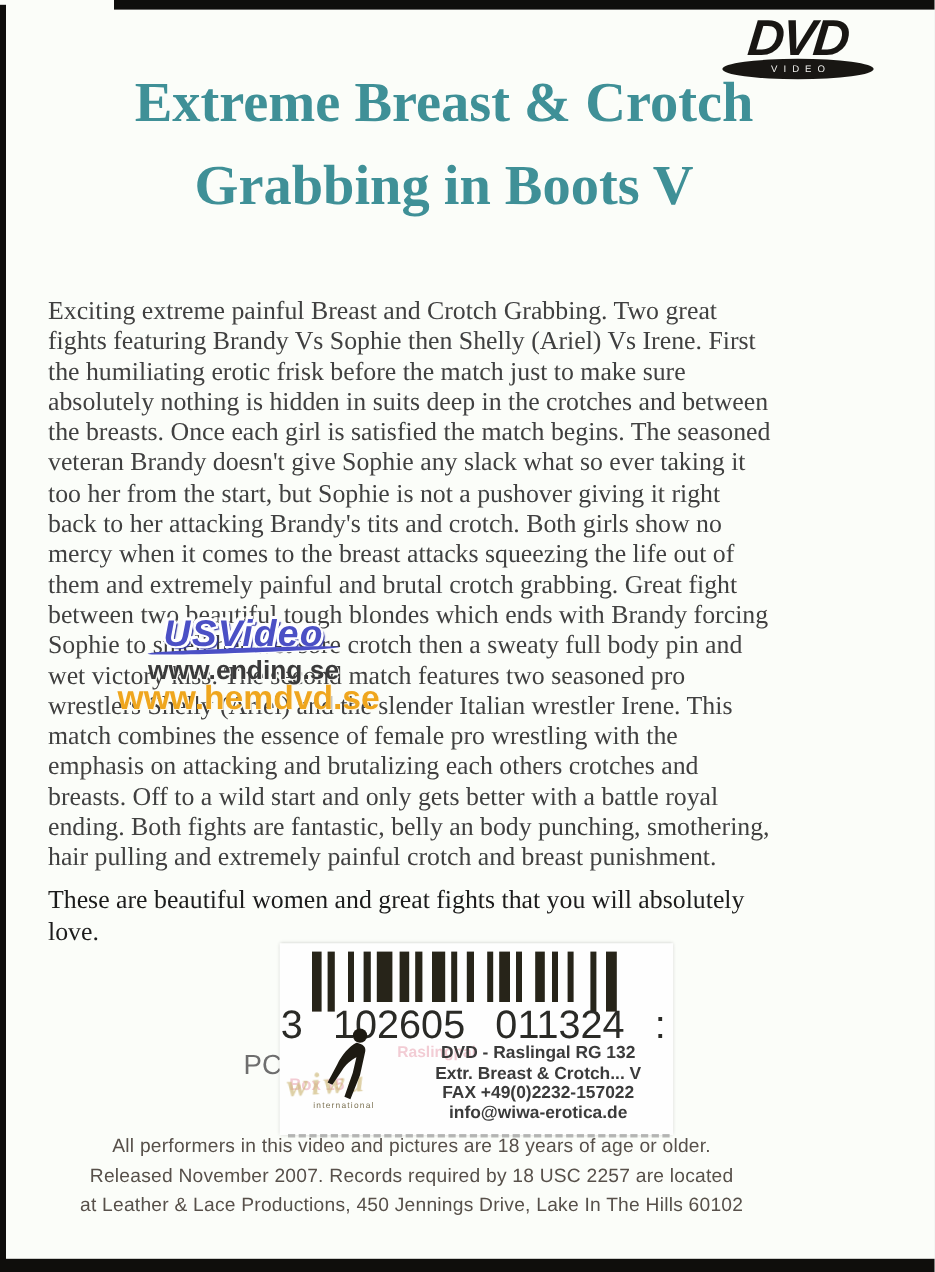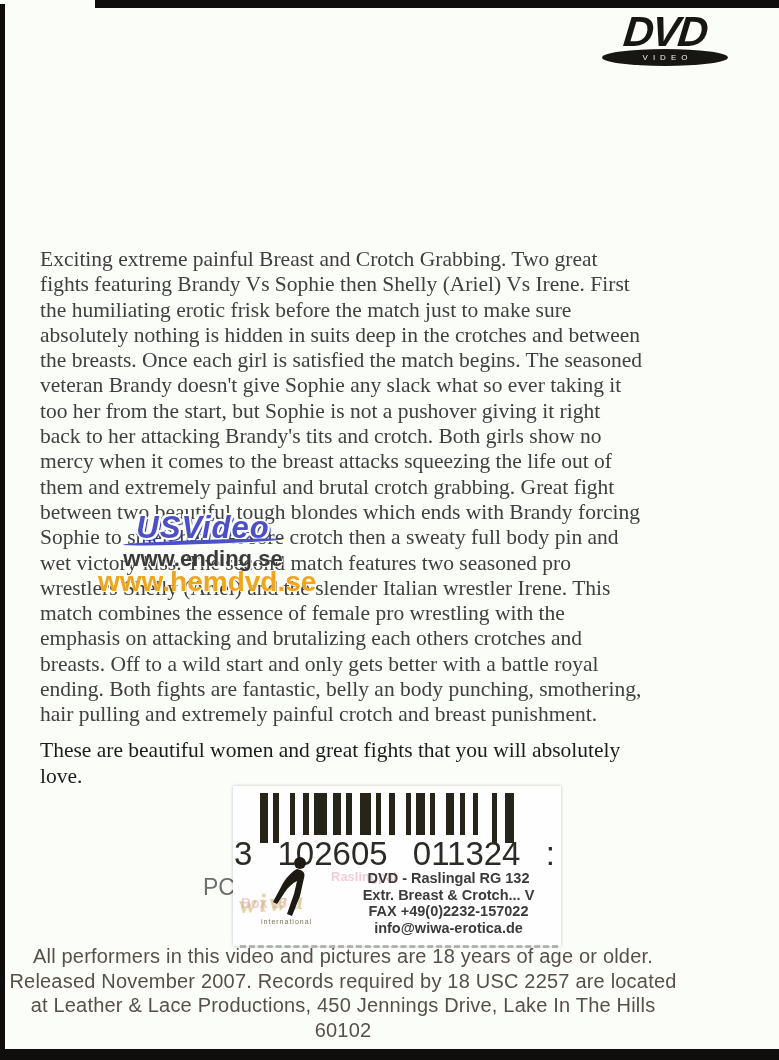--- a/index.html
+++ b/index.html
@@ -69,35 +69,37 @@
   .wiwa svg{position:absolute;left:28px;top:0;}
   .wiwa-scribble{position:absolute;left:0;top:32px;font-style:italic;font-weight:bold;
                  font-size:26px;color:#cdb878;opacity:0.65;letter-spacing:3px;
                  filter:blur(0.6px);transform:rotate(-4deg);}
   .wiwa-int{position:absolute;left:22px;top:62px;font-family:"Liberation Sans",sans-serif;
             font-size:7px;letter-spacing:1px;color:#7d7354;}
   .cutmarks{position:absolute;left:240px;top:945px;width:318px;height:0;
             border-top:3px dashed #8d8d8d;opacity:0.6;}
 
   .legal{position:absolute;left:0;top:944px;width:686px;text-align:center;
-         font-family:"Liberation Sans",sans-serif;font-size:20px;line-height:24.5px;
+         font-family:"Liberation Sans",sans-serif;font-size:16px;line-height:24.5px;
          color:#57504a;letter-spacing:0.2px;white-space:pre-line;}
 </style>
 </head>
 <body>
 
 <div class="page">
 
   <div class="dvd-logo">
     <div class="dvd-word">DVD</div>
     <div class="dvd-oval">
       <span>VIDEO</span>
     </div>
   </div>
 
+  <h1 class="title">Extreme Breast &amp; Crotch
+Grabbing in Boots V</h1>
 
 
   <div class="desc">Exciting extreme painful Breast and Crotch Grabbing. Two great
 fights featuring Brandy Vs Sophie then Shelly (Ariel) Vs Irene. First
 the humiliating erotic frisk before the match just to make sure
 absolutely nothing is hidden in suits deep in the crotches and between
 the breasts. Once each girl is satisfied the match begins. The seasoned
 veteran Brandy doesn't give Sophie any slack what so ever taking it
 too her from the start, but Sophie is not a pushover giving it right
 back to her attacking Brandy's tits and crotch. Both girls show no

